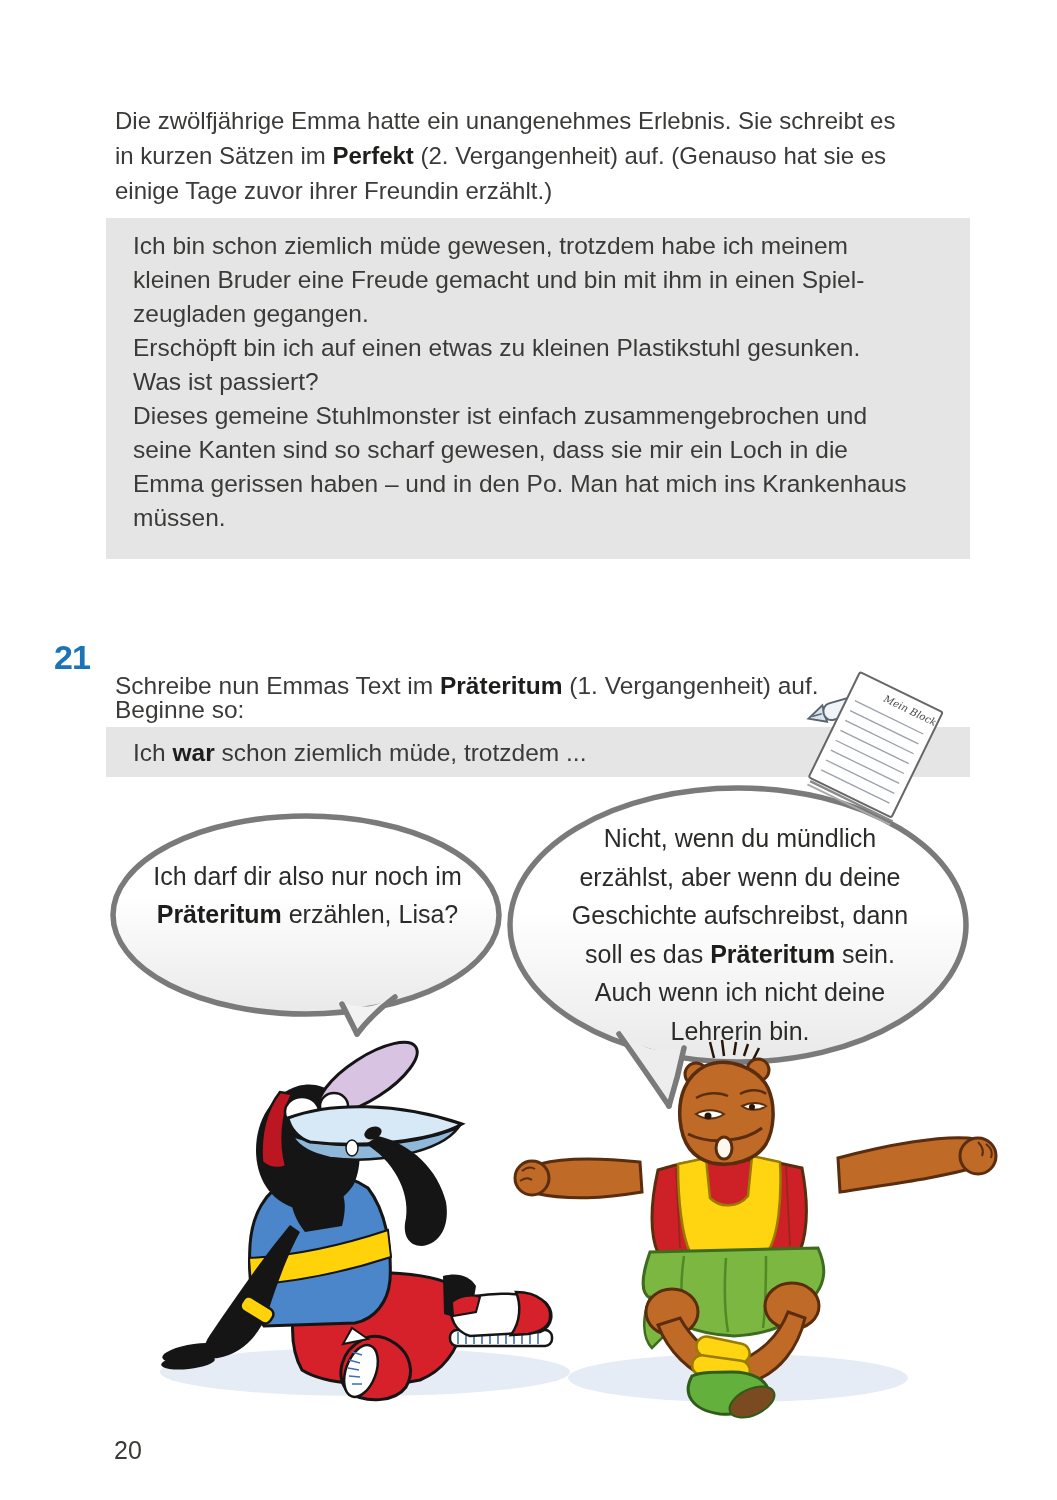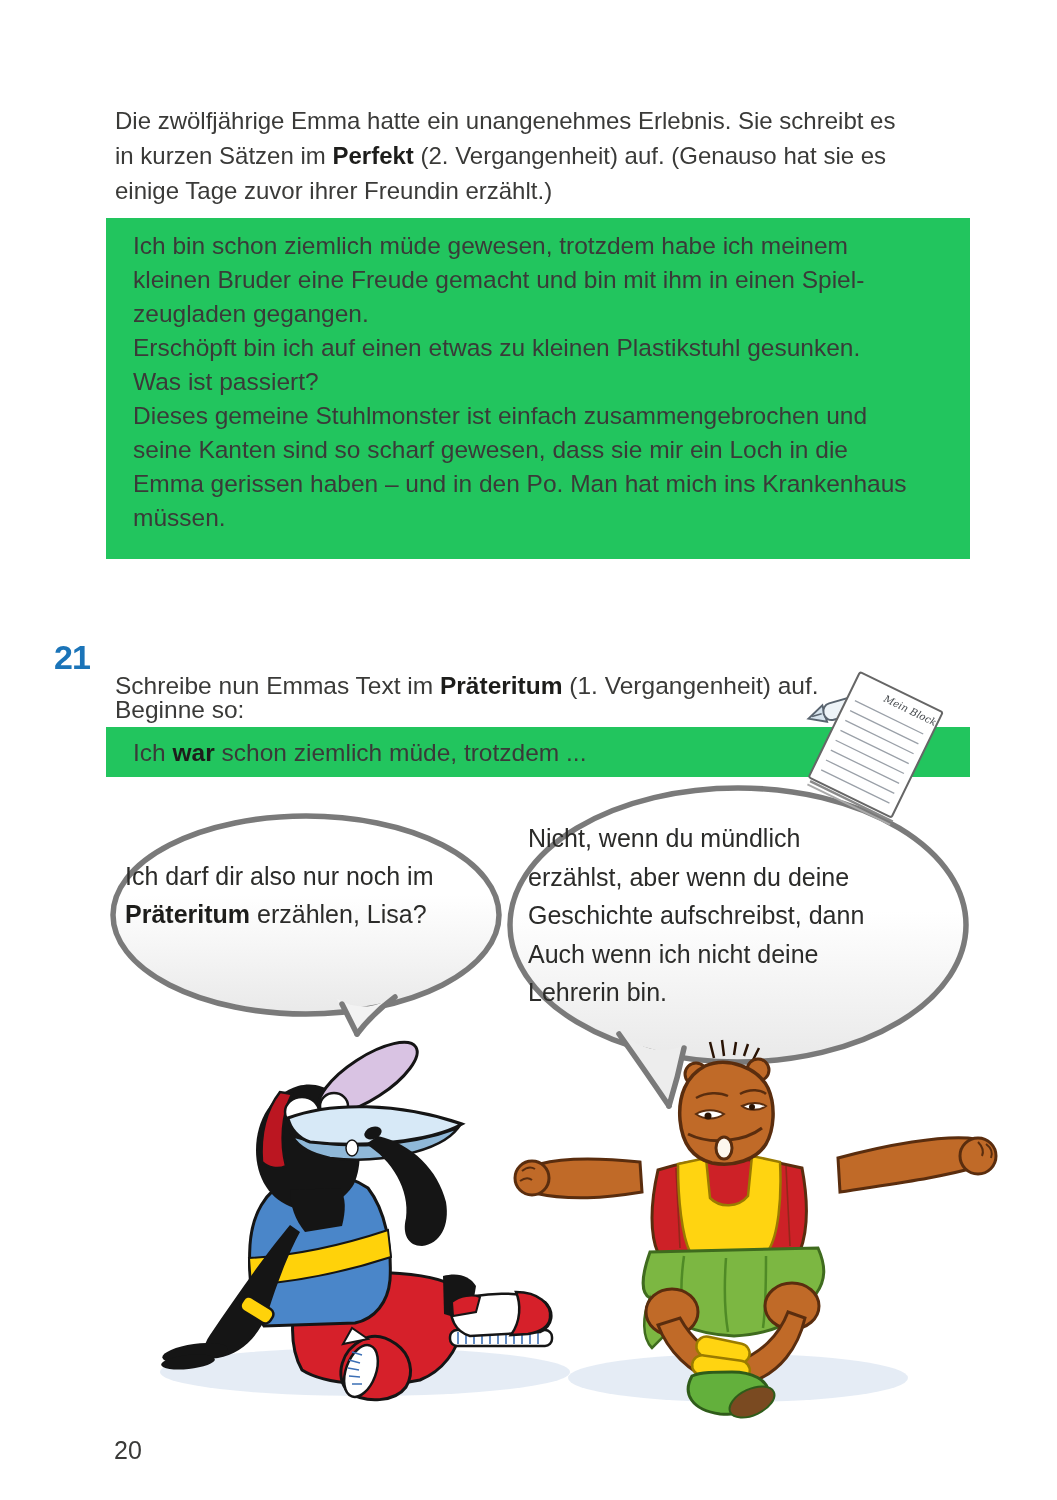--- a/index.html
+++ b/index.html
@@ -1,31 +1,31 @@
 <!DOCTYPE html>
 <html lang="de"><head>
 <meta charset="utf-8">
 <style>
   html,body{margin:0;padding:0;background:#ffffff;}
   body{width:1057px;height:1500px;font-family:"Liberation Sans",sans-serif;color:#3a3a38;}
   .page{position:relative;width:1057px;height:1500px;overflow:hidden;background:#fff;}
   .tl{white-space:nowrap;}
   .b{font-weight:bold;color:#1d1d1b;}
   .intro{position:absolute;left:115px;top:103px;font-size:24px;line-height:35px;}
-  .cream-box{position:absolute;background:#22c55e;}
+  .cream-box{position:absolute;background:#e5e5e5;}
   #box1{left:106px;top:218px;width:864px;height:341px;}
   #box1 .inner{padding:11px 0 0 27px;font-size:24.5px;line-height:34px;}
   #task-num{position:absolute;left:54px;top:638px;font-size:34px;font-weight:bold;color:#1b74b8;letter-spacing:-1px;}
   #task{position:absolute;left:115px;top:672px;font-size:24.5px;}
   #hint{position:absolute;left:115px;top:696px;font-size:24.5px;}
   #box2{left:106px;top:727px;width:864px;height:50px;}
   #box2 .inner{padding:12px 0 0 27px;font-size:24.5px;}
   .abs{position:absolute;}
   svg{overflow:visible;display:block;}
-  .bubble-text{position:absolute;text-align:left;font-size:25px;line-height:38px;color:#2b2b29;}
+  .bubble-text{position:absolute;text-align:center;font-size:25px;line-height:38px;color:#2b2b29;}
   #bubble-text-left{left:125px;top:857px;width:365px;}
   #bubble-text-right{left:528px;top:819px;width:424px;line-height:38.5px;}
   #page-num{position:absolute;left:114px;top:1424px;font-size:25px;color:#3a3a38;margin-top:12px;}
 </style>
 </head>
 <body>
 
 <div class="page">
 
   <div class="intro">
@@ -87,20 +87,21 @@
   </svg>
 
   <div class="bubble-text" id="bubble-text-left">
       <div class="tl"><span>Ich darf dir also nur noch im</span></div>
       <div class="tl"><span class="b">Präteritum</span><span> erzählen, Lisa?</span></div>
     </div>
   <div class="bubble-text" id="bubble-text-right">
       <div class="tl"><span>Nicht, wenn du mündlich</span></div>
       <div class="tl"><span>erzählst, aber wenn du deine</span></div>
       <div class="tl"><span>Geschichte aufschreibst, dann</span></div>
+      <div class="tl"><span>soll es das </span><span class="b">Präteritum</span><span> sein.</span></div>
       <div class="tl"><span>Auch wenn ich nicht deine</span></div>
       <div class="tl"><span>Lehrerin bin.</span></div>
     </div>
 
   <svg class="abs" style="left:798px;top:666px;" width="180" height="160" viewBox="0 0 180 160">
     <g transform="translate(8,44) rotate(-16)">
       <polygon points="0,9 17,0 17,17" fill="#d7e4ee" stroke="#5a6570" stroke-width="2"></polygon>
       <line x1="4" y1="8" x2="14" y2="8" stroke="#5a6570" stroke-width="1.5"></line>
       <rect x="16" y="0" width="50" height="17" rx="8" fill="#eef4f8" stroke="#5a6570" stroke-width="2"></rect>
       <rect x="58" y="-1" width="30" height="19" rx="7" fill="#c9dcea" stroke="#5a6570" stroke-width="2"></rect>

